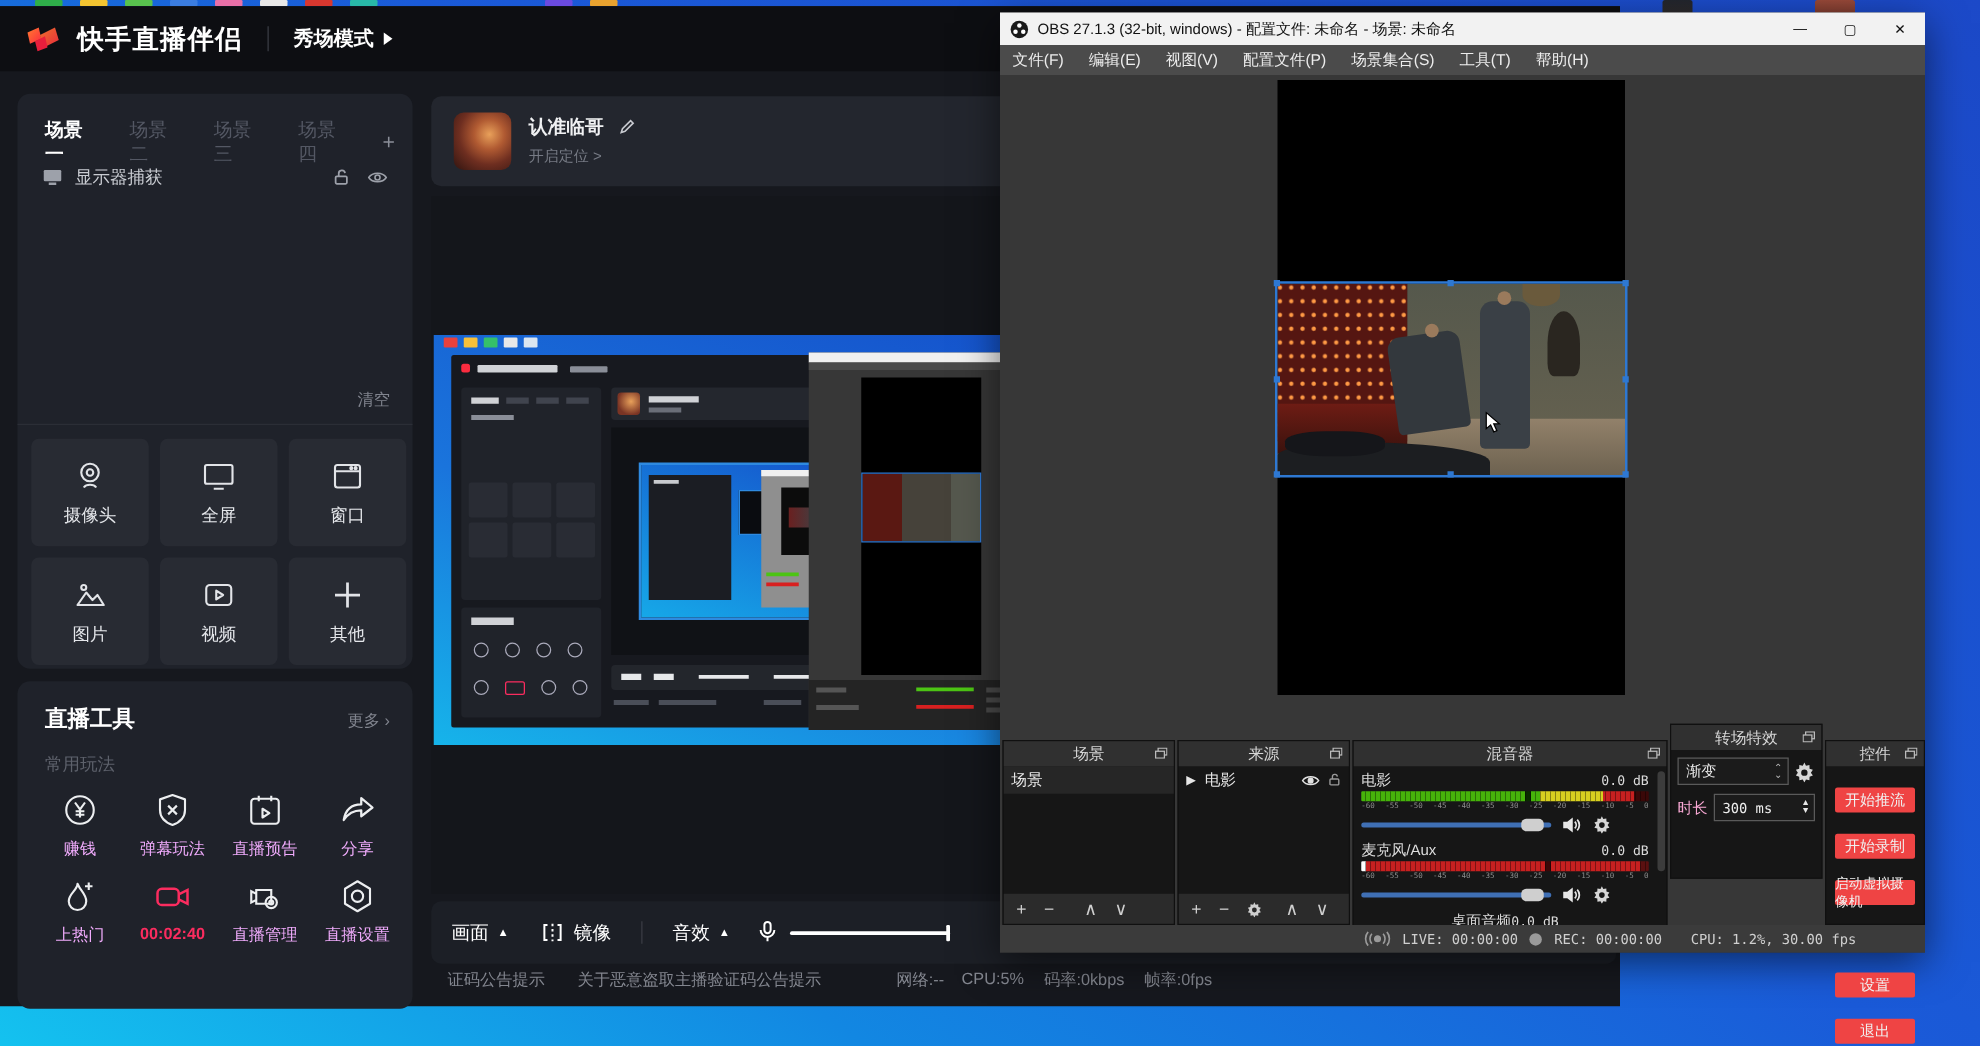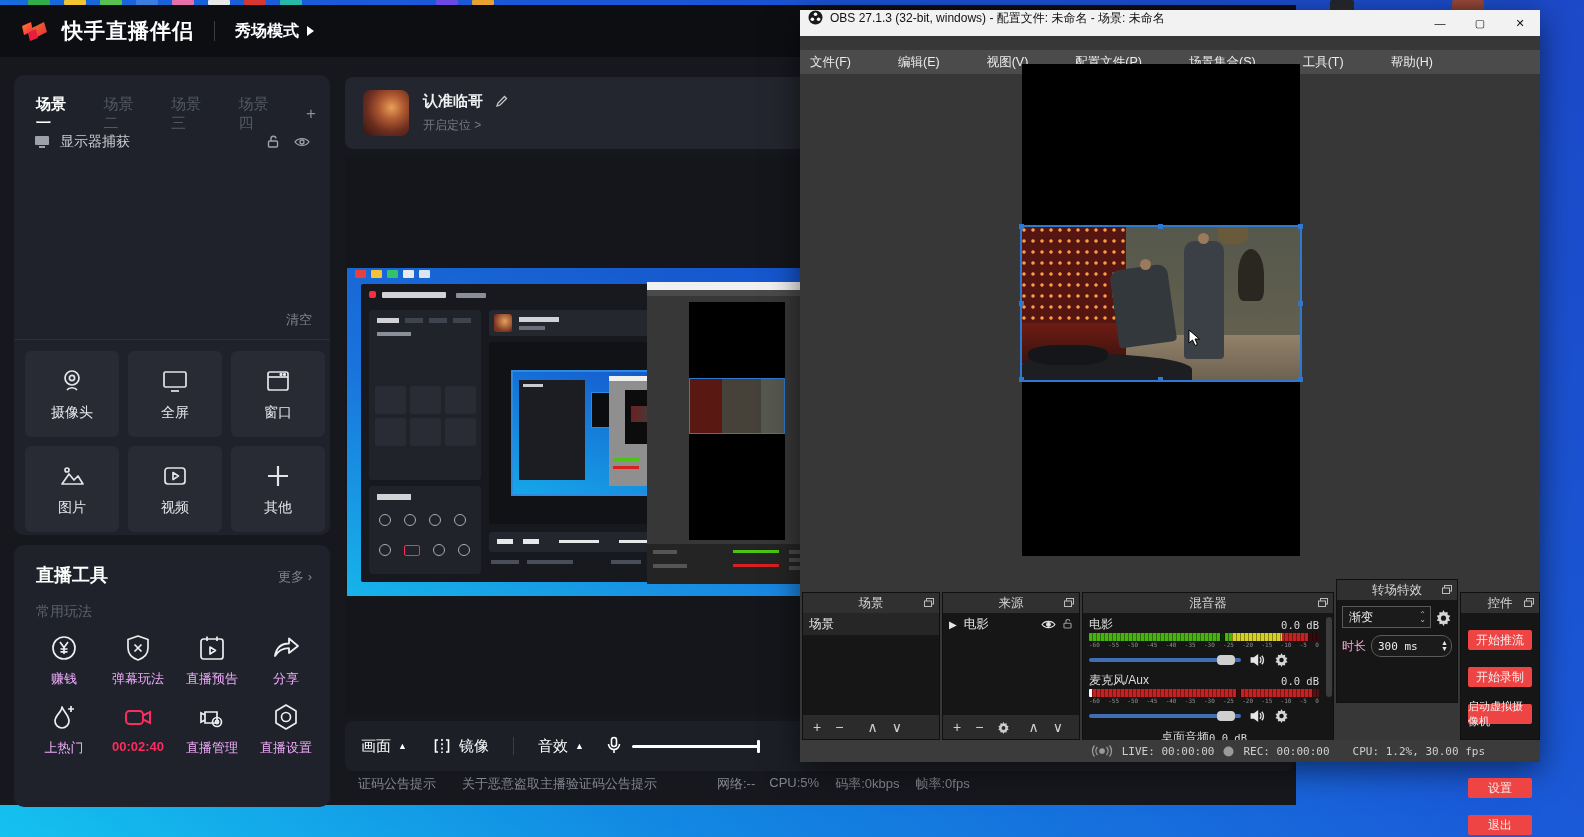--- a/index.html
+++ b/index.html
@@ -50,24 +50,24 @@
   .slider-handle{width:3px;height:13px;background:#fff;border-radius:1px;}
   #ks-statusrow{position:absolute;left:345px;top:770px;width:948px;display:flex;font-size:13px;color:#83868f;}
 
   
   #mini{position:absolute;left:2px;top:111px;width:478px;height:328px;
     background:linear-gradient(200deg,#1553cc 0%,#1a74dc 55%,#16b4ea 100%);overflow:hidden;}
   .m{position:absolute;}
 
   
   #obs{position:absolute;left:800px;top:10px;width:740px;height:752px;background:#373737;box-shadow:0 8px 30px rgba(0,0,0,.55);}
-  #obs-titlebar{position:absolute;left:0;top:0;width:100%;height:26px;background:#f2f2f2;display:flex;align-items:flex-start;}
+  #obs-titlebar{position:absolute;left:0;top:0;width:100%;height:26px;background:#f2f2f2;display:flex;align-items:center;}
   #obs-title{font-size:12px;color:#111;margin-left:7px;}
   .wbtn{width:40px;height:26px;display:flex;align-items:center;justify-content:center;font-size:11px;color:#111;}
-  #obs-menubar{position:absolute;left:0;top:40px;width:100%;height:24px;background:#4b4b4b;display:flex;align-items:center;gap:27px;}
+  #obs-menubar{position:absolute;left:0;top:26px;width:100%;height:24px;background:#4b4b4b;display:flex;align-items:center;}
   .menu-item{font-size:12.5px;color:#ececec;padding:0 10px;}
   #obs-canvas{position:absolute;left:222px;top:54px;width:278px;height:492px;background:#000;}
   #movie{position:absolute;left:0;top:163px;width:278px;height:153px;overflow:hidden;
     background:linear-gradient(180deg,#3c3a34 0%,#4a463e 52%,#8a7a60 76%,#6d6250 100%);
     outline:2px solid #2e78d2;}
   .hdl{position:absolute;width:5px;height:5px;background:#2e78d2;z-index:5;}
   .altar{position:absolute;left:0;top:0;width:104px;height:126px;
     background:radial-gradient(circle at 2px 3px,#ff9a45 1.2px,rgba(255,154,69,0) 2.2px),#551611;
     background-size:9px 11px;}
   .altar2{position:absolute;left:0;top:96px;width:104px;height:40px;background:linear-gradient(180deg,#6e1c14,#3a120d);}
@@ -707,21 +707,21 @@
         </div>
         <span>
           <svg width="17" height="17" viewBox="0 0 16 16">
               <path d="M8 1 L9.2 3.4 L11.8 2.9 L11.9 5.6 L14.4 6.4 L12.9 8.6 L14.4 10.8 L11.9 11.6 L11.8 14.3 L9.2 13.8 L8 16 L6.8 13.8 L4.2 14.3 L4.1 11.6 L1.6 10.8 L3.1 8.6 L1.6 6.4 L4.1 5.6 L4.2 2.9 L6.8 3.4 Z" fill="#d6d6d6"></path>
               <circle cx="8" cy="8.6" r="2.4" fill="#161616"></circle>
             </svg>
         </span>
       </div>
       <div class="row" style="margin:7px 5px 0 5px;gap:5px;">
         <span style="font-size:12px;color:#f9a8d4;">时长</span>
-        <div class="selbox" style="flex:1;height:20px;padding-left:6px;justify-content:space-between;border-radius:10px;">
+        <div class="selbox" style="flex:1;height:20px;padding-left:6px;justify-content:space-between;">
           <span style="font-family:'DejaVu Sans Mono',monospace;font-size:11px;">300 ms</span>
           <span style="display:flex;flex-direction:column;line-height:6px;font-size:7px;color:#e8e8e8;margin-right:3px;">
             <span>▲</span>
               <span>▼</span>
           </span>
         </div>
       </div>
     </div>
 
     <div class="dock" style="left:660px;top:582px;width:78px;height:146px;">

